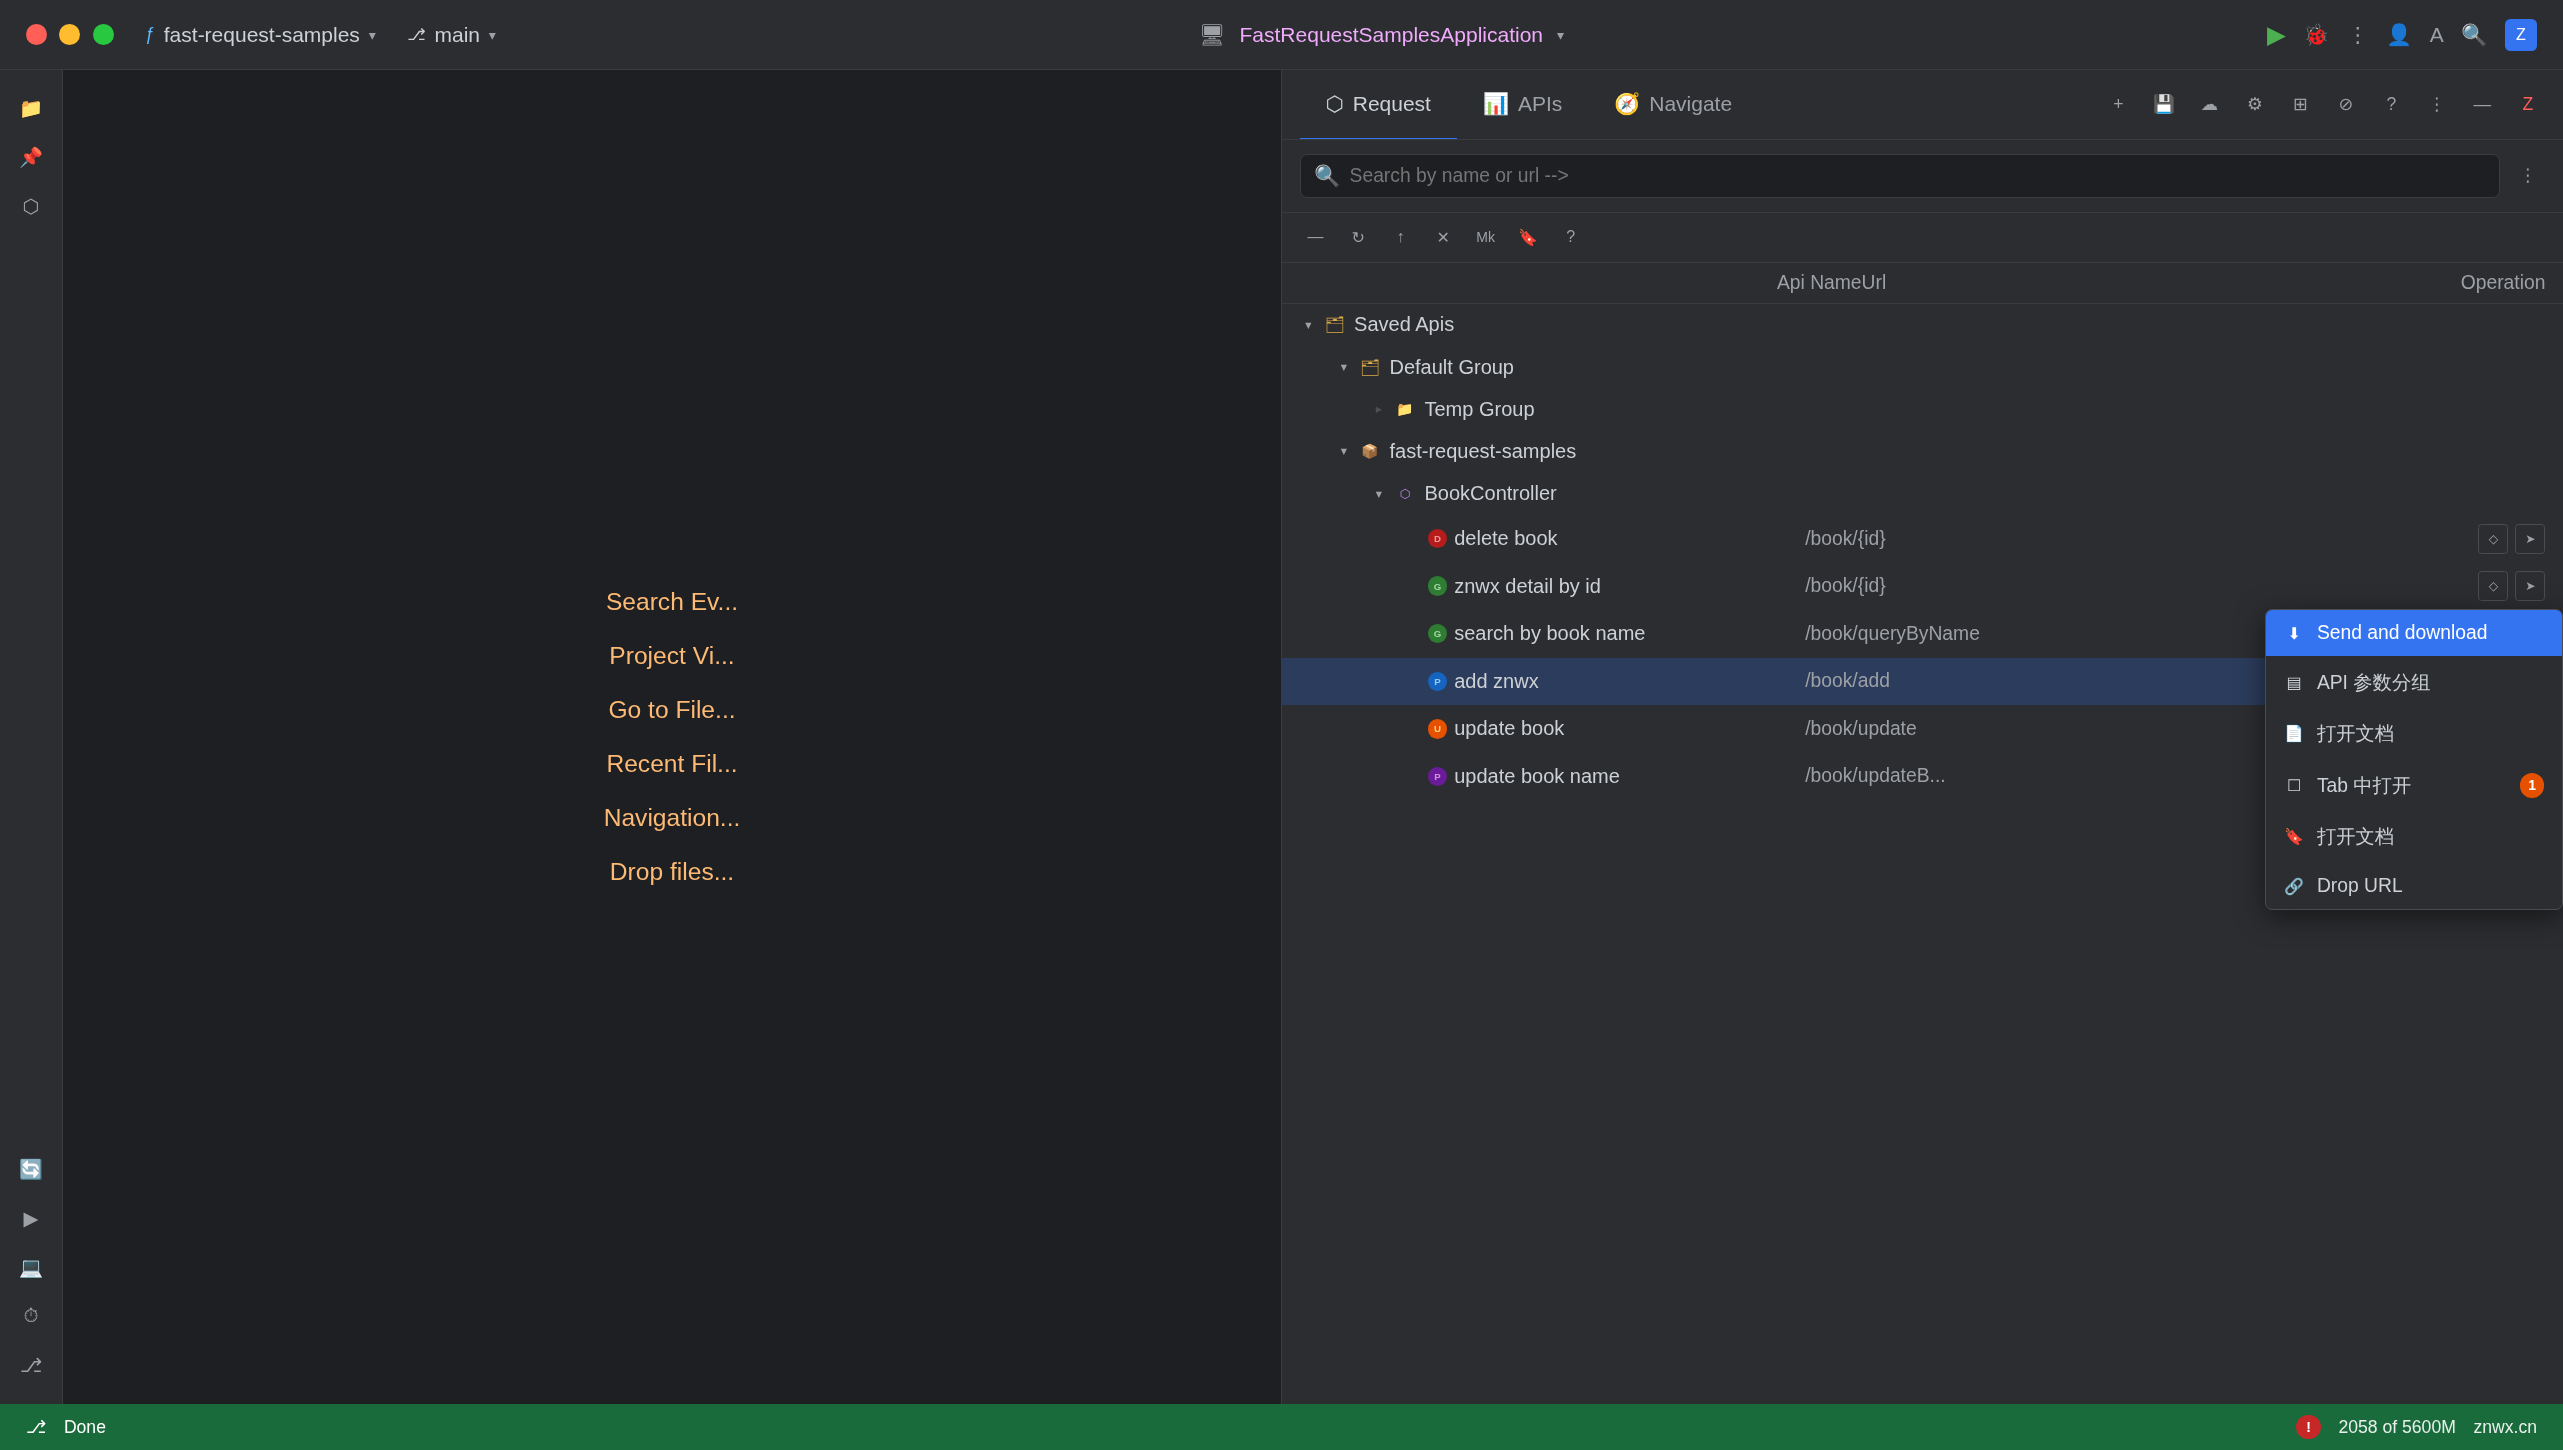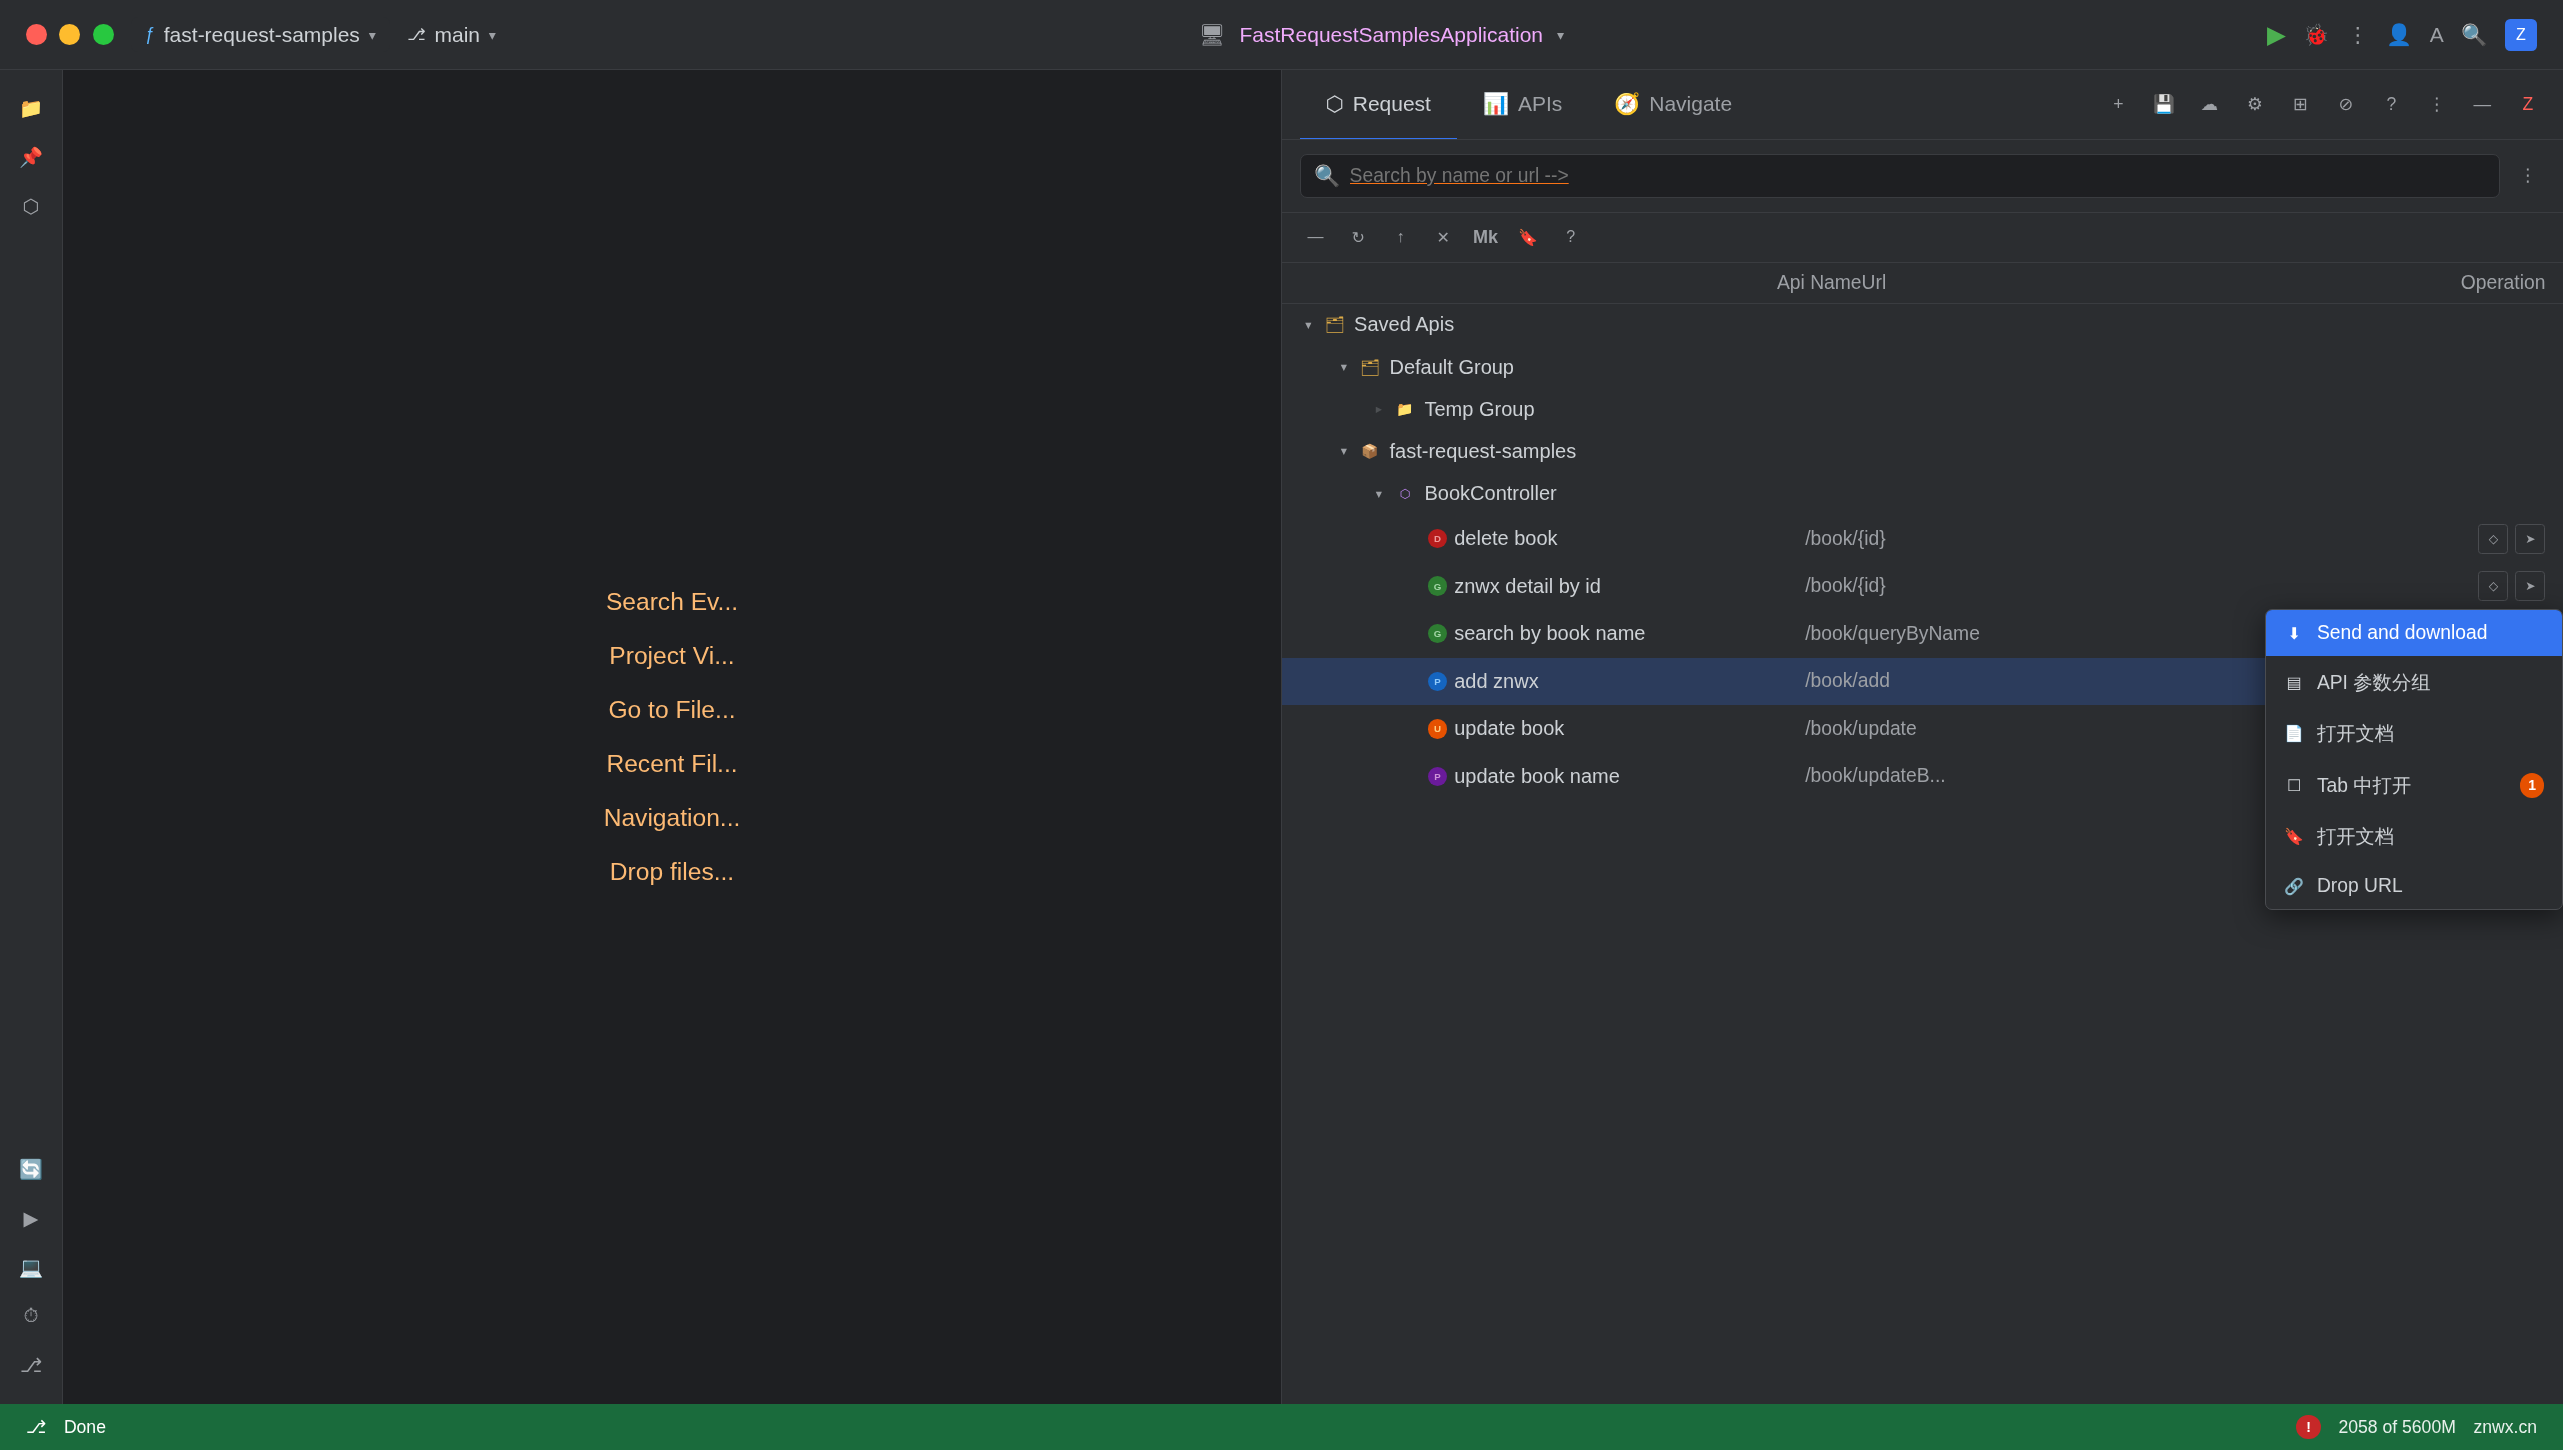--- a/index.html
+++ b/index.html
@@ -191,23 +191,22 @@
       padding: 8.8px 14px;
       display: flex;
       align-items: center;
       gap: 8.8px;
     }
     .search-input {
       flex: 1;
       background: transparent;
       border: none;
       outline: none;
-      color: #f97316;
+      color: #86efac;
       font-size: 19.3px;
-      text-decoration: underline;
     }
 
     
     .tree-toolbar {
       padding: 8.8px 17.6px;
       display: flex;
       align-items: center;
       gap: 10.5px;
       border-bottom: 0.9px solid #3a3c40;
     }
@@ -504,21 +503,21 @@
         <input class="search-input" type="text" placeholder="Search by name or url --&gt;" style="">
       </div>
       <div class="panel-action-btn">⋮</div>
     </div>
 
     <div class="tree-toolbar">
       <div class="toolbar-btn">—</div>
       <div class="toolbar-btn">↻</div>
       <div class="toolbar-btn">↑</div>
       <div class="toolbar-btn">✕</div>
-      <div class="toolbar-btn" style="font-size:18px;font-weight:bold;text-align:right;">Mk</div>
+      <div class="toolbar-btn" style="font-size:14px;font-weight:normal;text-align:right;">Mk</div>
       <div class="toolbar-btn">🔖</div>
       <div class="toolbar-btn">?</div>
     </div>
 
     <div class="table-header">
       <div class="col-name">Api Name</div>
       <div class="col-url">Url</div>
       <div class="col-op">Operation</div>
     </div>
 

